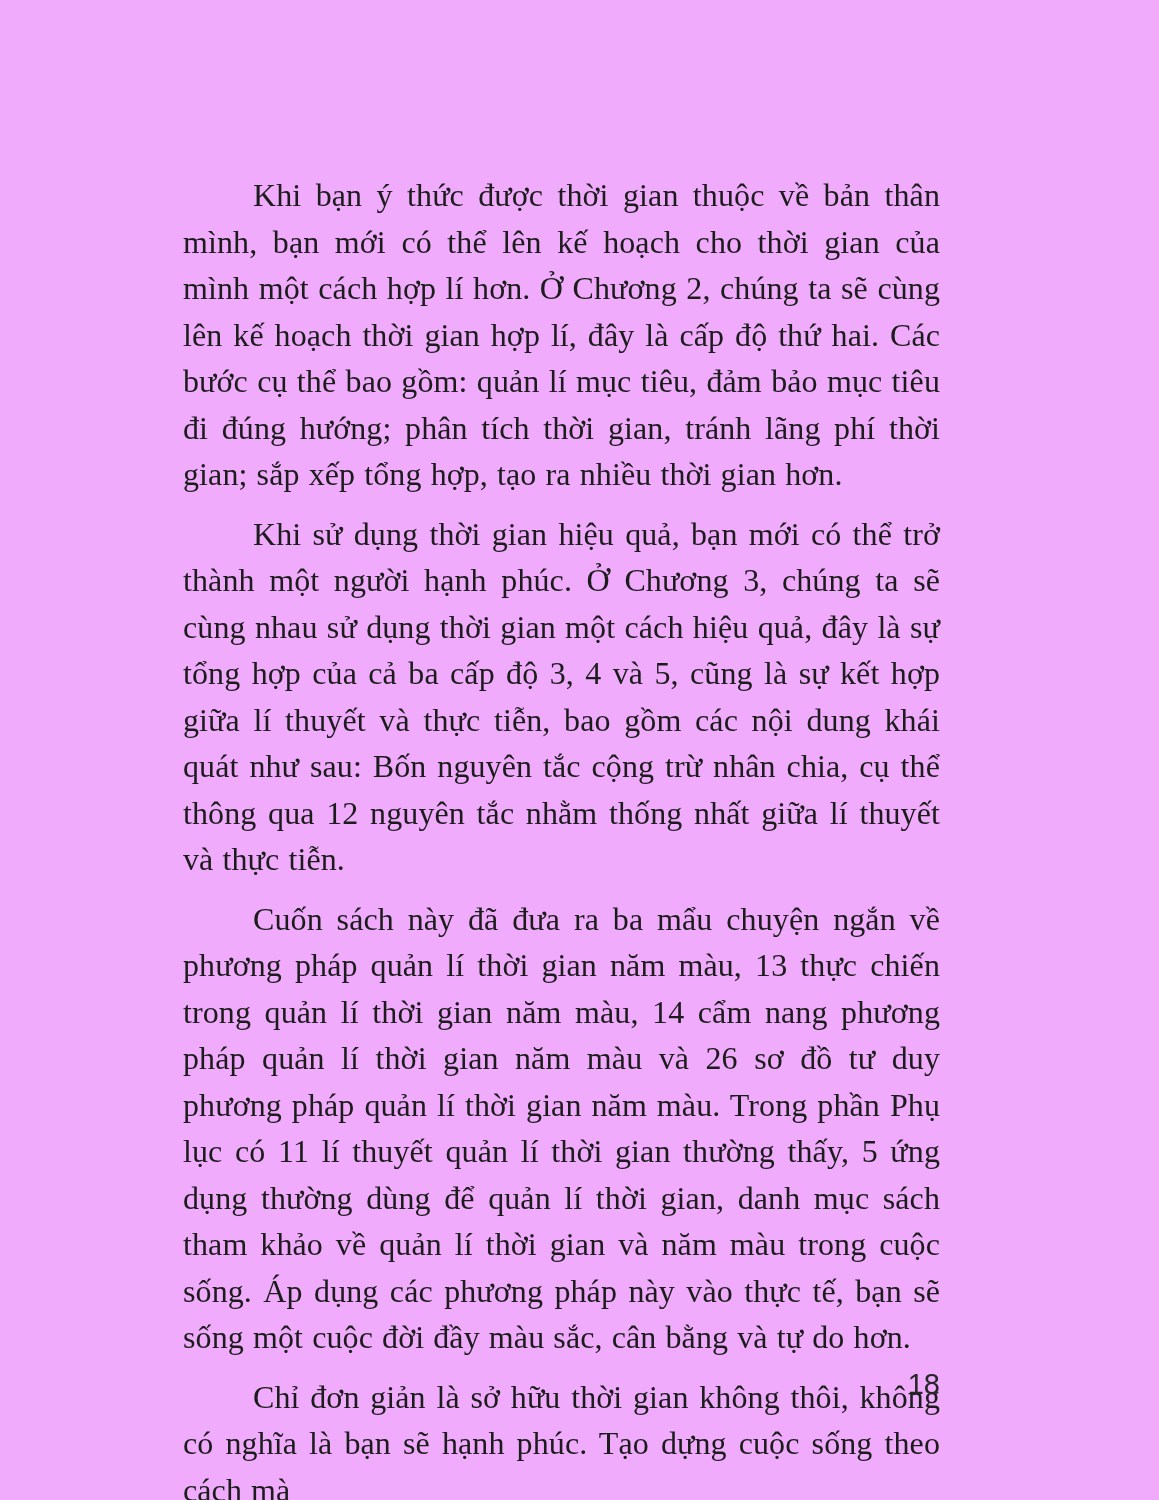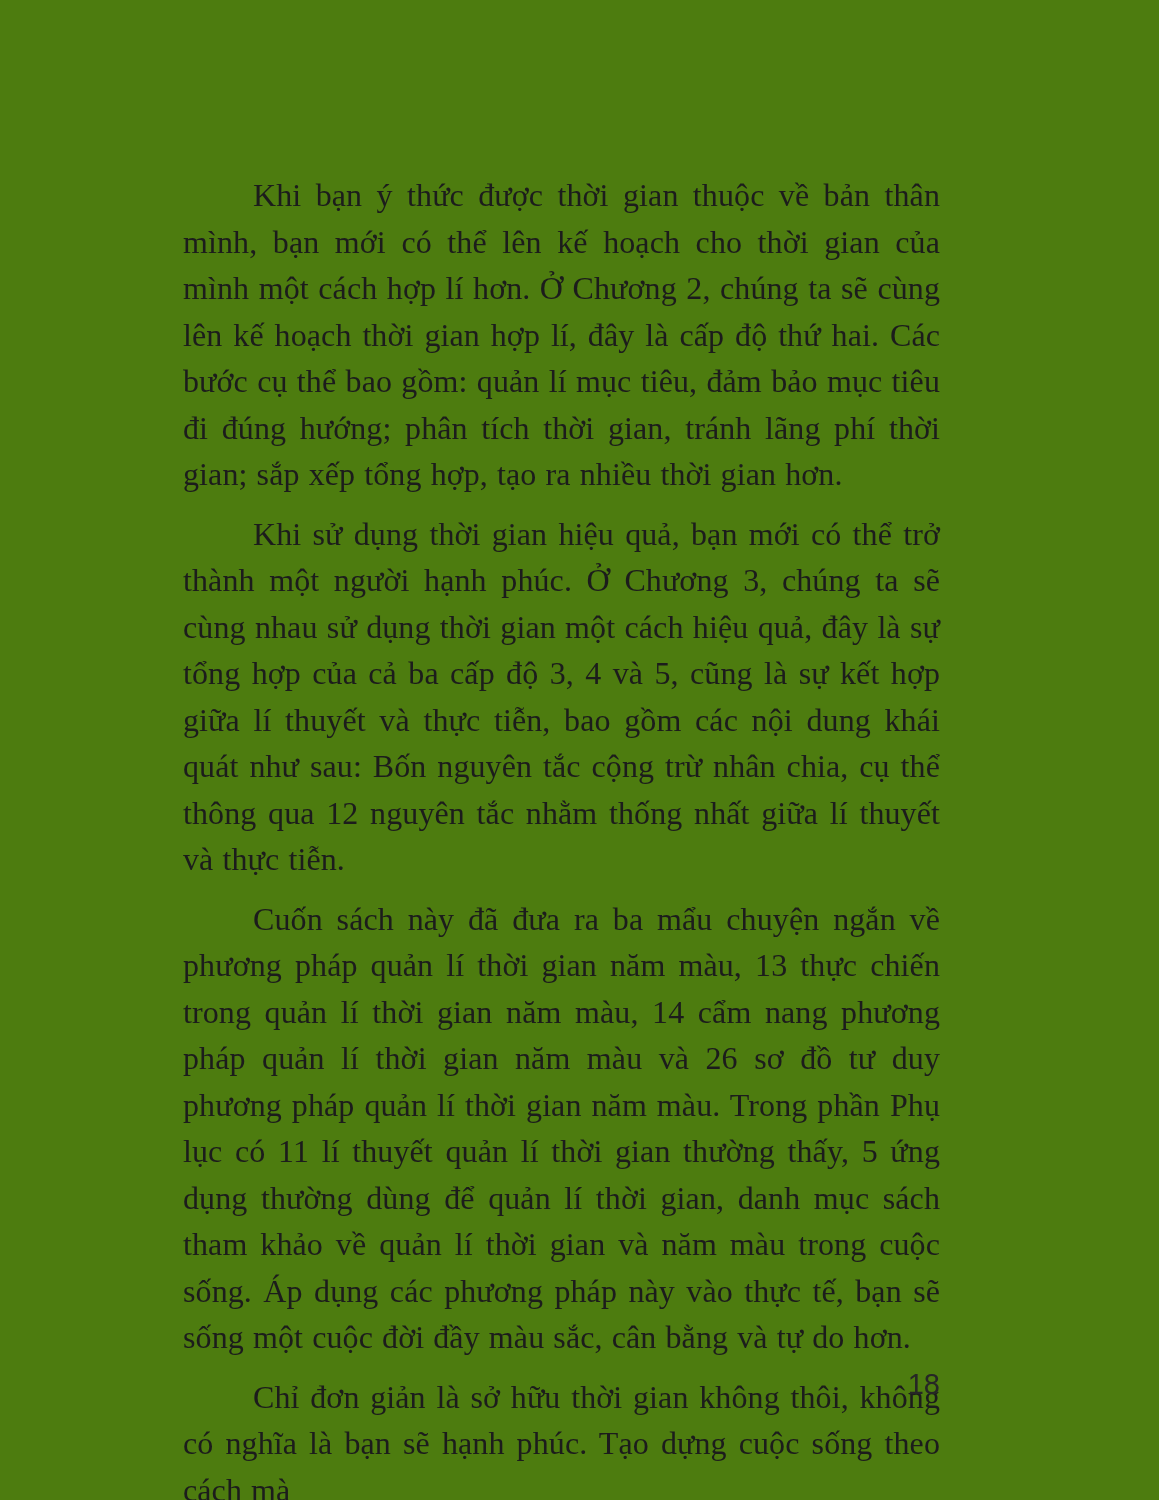--- a/index.html
+++ b/index.html
@@ -4,21 +4,21 @@
 <style>
   html, body {
     margin: 0;
     padding: 0;
     background: #ffffff;
   }
   .page {
     position: relative;
     width: 1159px;
     height: 1500px;
-    background: #4d7c0f;
+    background: #f0abfc;
     overflow: hidden;
     font-family: "Liberation Serif", "DejaVu Serif", serif;
     color: #1c1c1c;
   }
   .text-block {
     position: absolute;
     left: 183px;
     top: 172px;
     width: 757px;
   }

